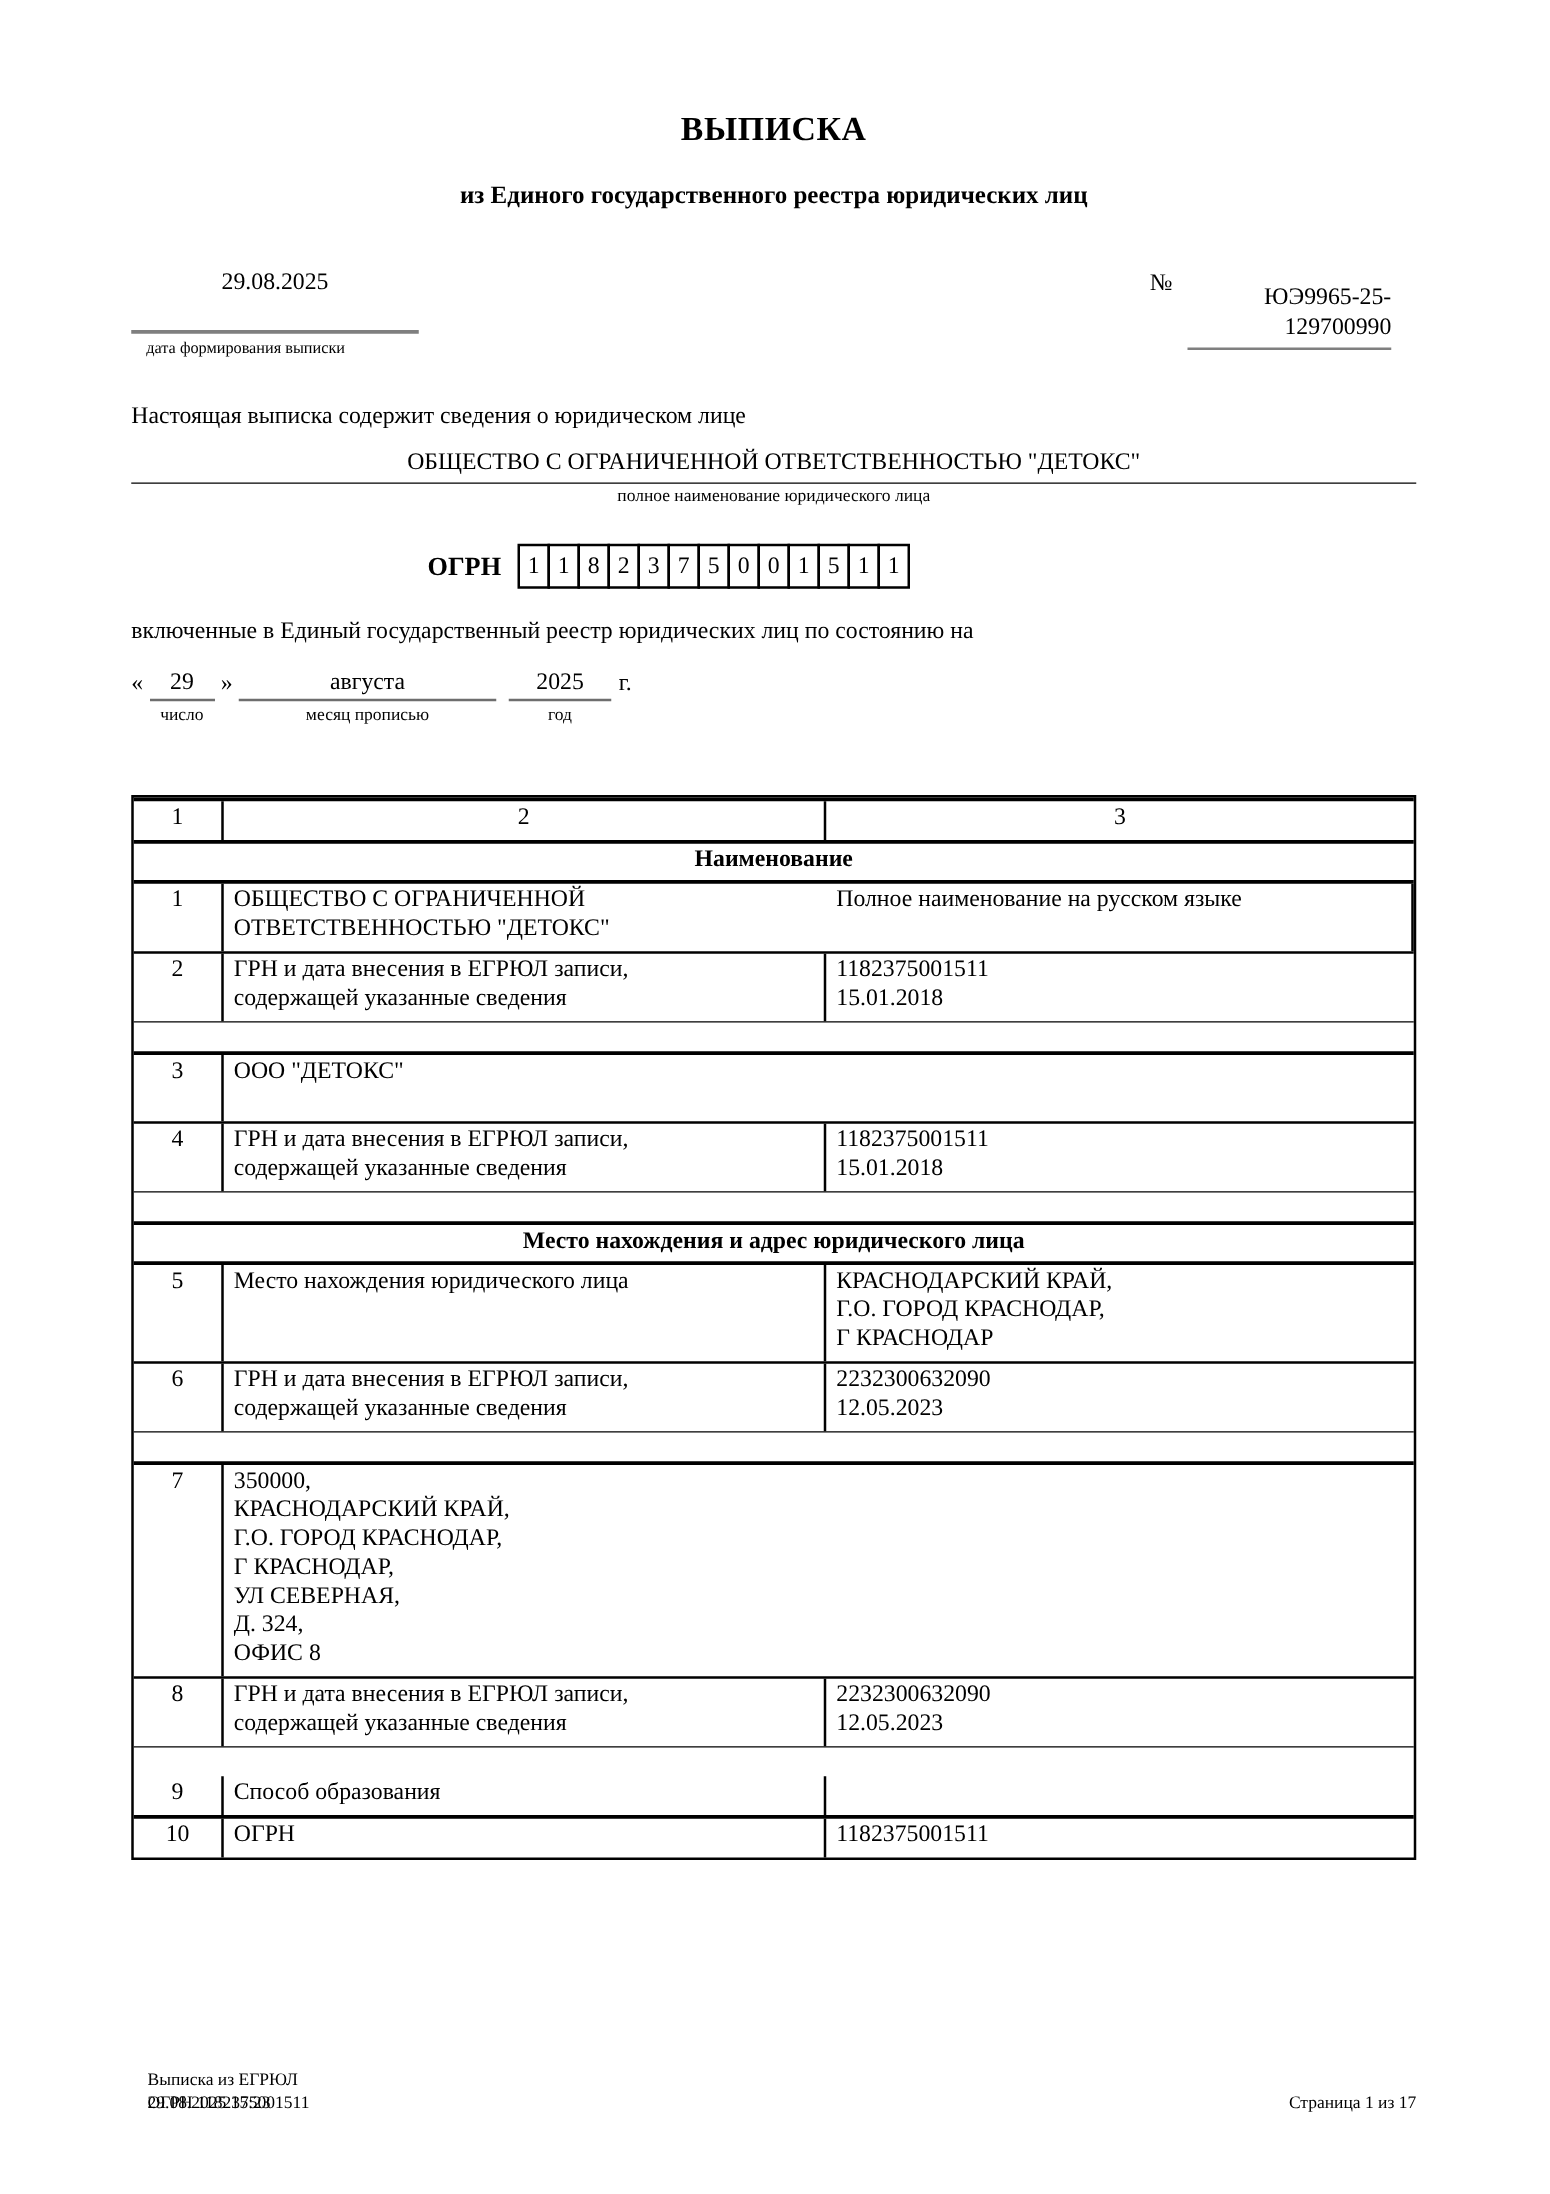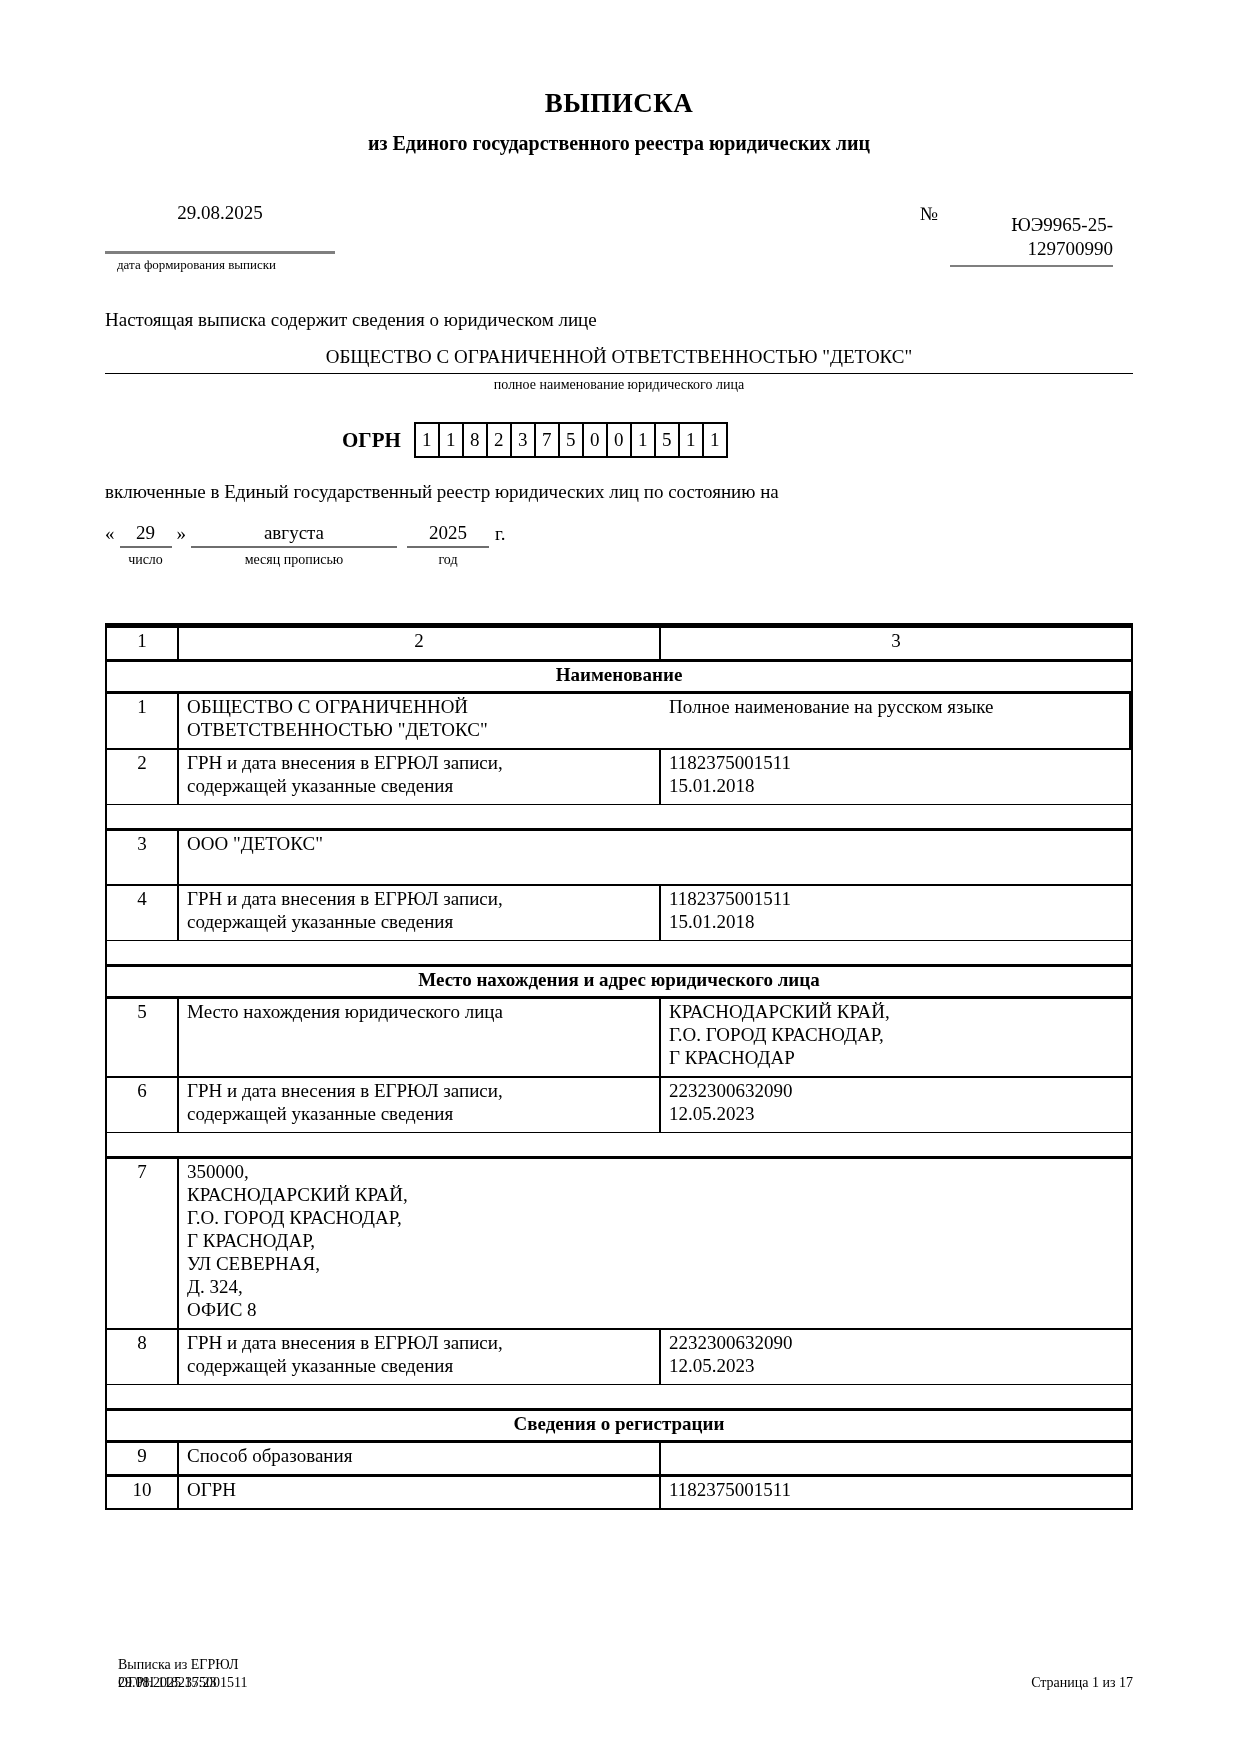--- a/index.html
+++ b/index.html
@@ -6,21 +6,21 @@
   html,body { background:#ffffff; }
   body {
     width:1240px; height:1755px;
     font-family:"Liberation Serif","DejaVu Serif",serif;
     color:#000; overflow:hidden; position:relative;
   }
   .page { position:relative; width:1240px; height:1755px; padding:88px 107px 0 105px; }
 
   
   .doc-title   { text-align:center; font-weight:bold; font-size:27px; letter-spacing:.5px; }
-  .doc-subtitle{ text-align:center; font-weight:bold; font-size:20px; margin-top:13px; }
+  .doc-subtitle{ text-align:center; font-weight:bold; font-size:20px; margin-top:26px; }
 
   .meta-row { display:flex; justify-content:space-between; margin-top:47px; }
   .date-block { width:230px; }
   .date-value { text-align:center; font-size:19px; }
   .date-line  { margin-top:27px; border-bottom:3px solid #7f7f7f; }
   .date-label { font-size:13px; padding-left:12px; margin-top:3px; }
 
   .num-block { display:flex; align-items:flex-start; margin-right:20px; }
   .num-sign  { font-size:19px; margin-right:12px; margin-top:1px; }
   .num-value { width:163px; text-align:right; font-size:19px; line-height:1.26;margin-top:11px; }
@@ -211,21 +211,20 @@
 ОФИС 8</div>
         </div>
         <div class="t-row bt-norm">
           <div class="cell c1">8</div>
           <div class="cell c2">ГРН и дата внесения в ЕГРЮЛ записи,
 содержащей указанные сведения</div>
           <div class="cell c3">2232300632090
 12.05.2023</div>
         </div>
         <div class="t-spacer bt-thin"></div>
-        <div class="t-section">Сведения о регистрации</div>
         <div class="t-row bt-none">
           <div class="cell c1">9</div>
           <div class="cell c2">Способ образования</div>
         </div>
         <div class="t-row bt-thick">
           <div class="cell c1">10</div>
           <div class="cell c2">ОГРН</div>
           <div class="cell c3">1182375001511</div>
         </div>
       </div>

